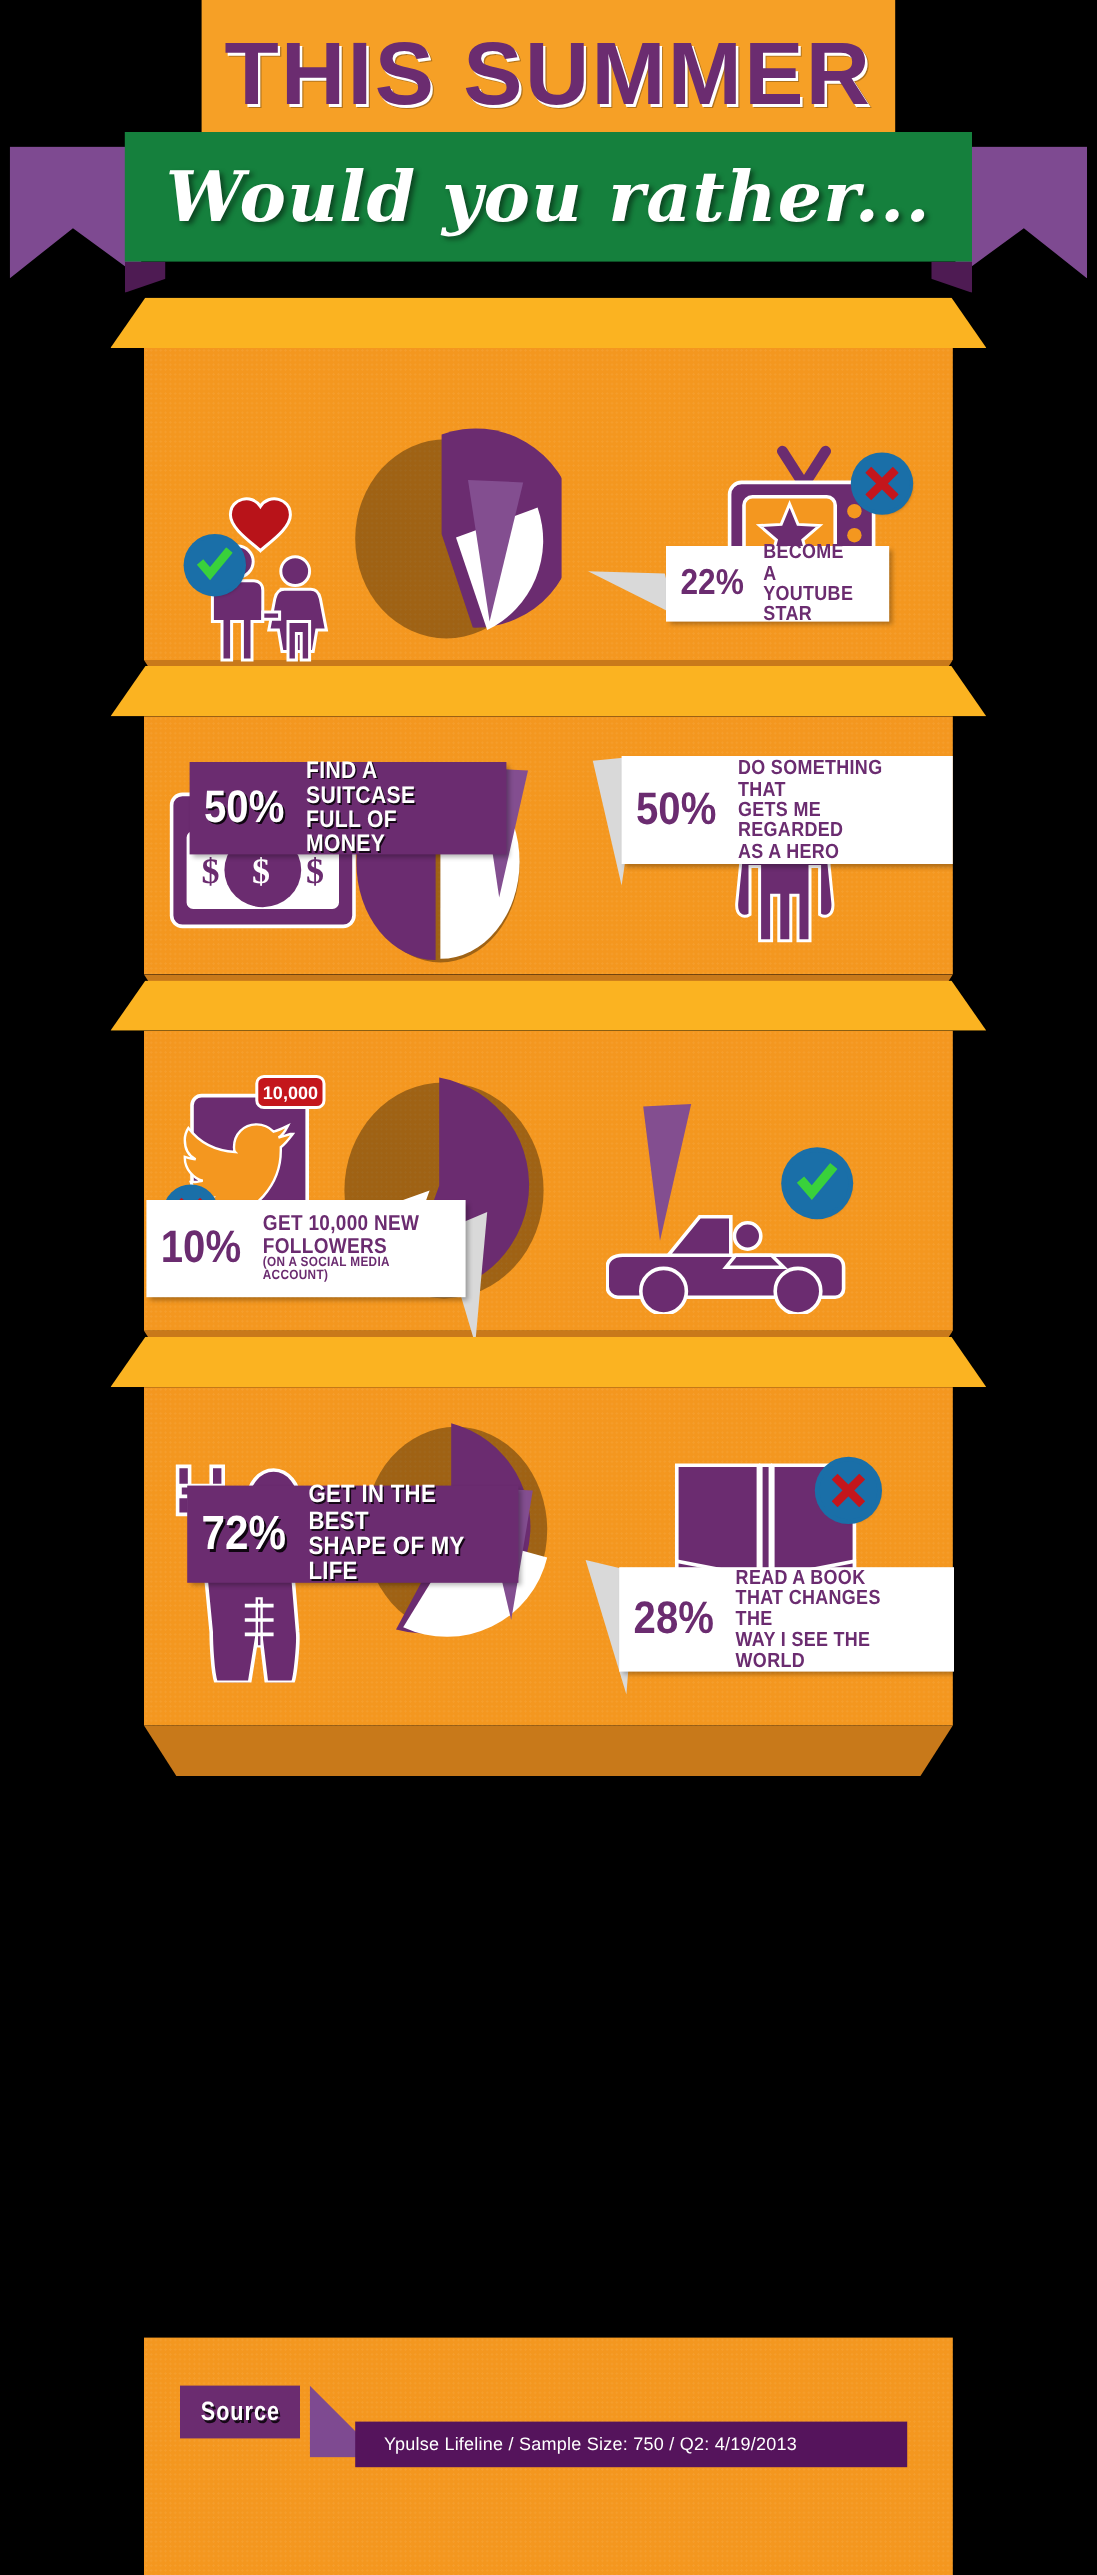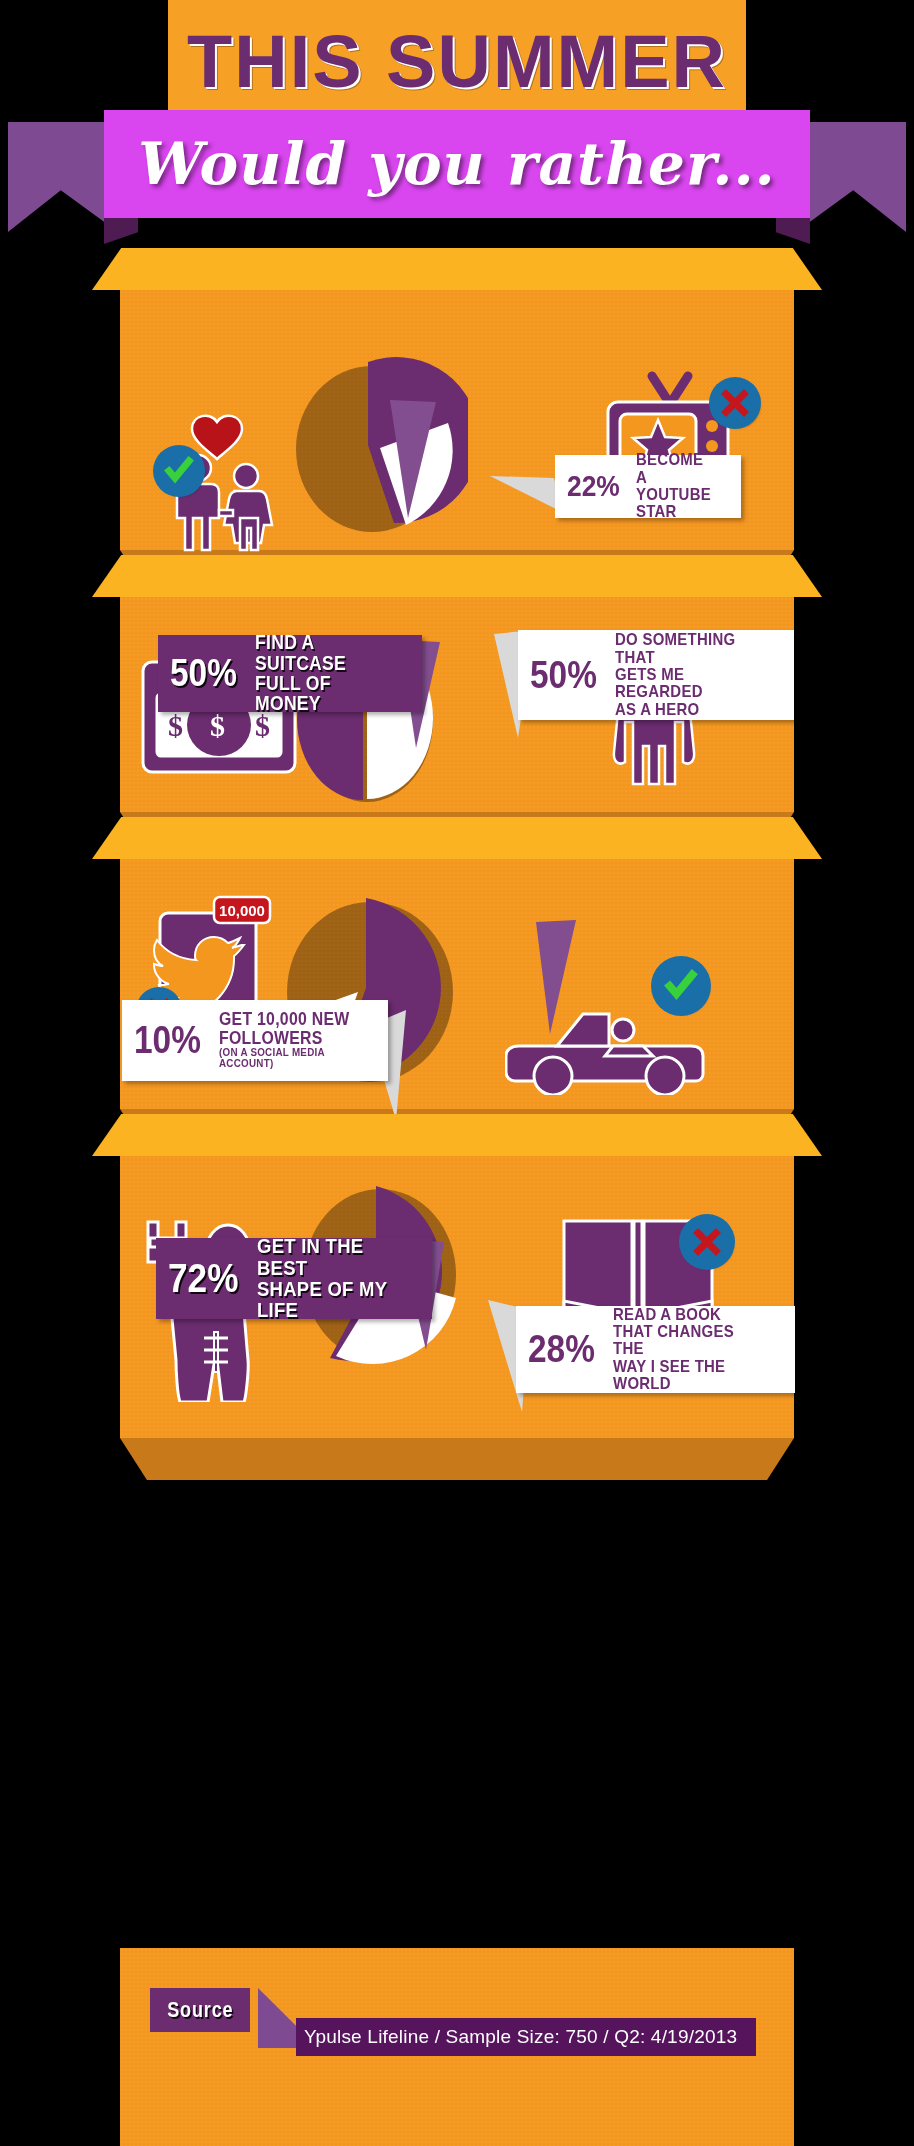--- a/index.html
+++ b/index.html
@@ -17,21 +17,21 @@
     font-weight:bold;font-size:74px;line-height:104px;color:#6B2C70;
     letter-spacing:2px;
     -webkit-text-stroke:0px;
     text-shadow:2px 2px 0 #fff, 3px 3px 0 rgba(0,0,0,.28);
   }
   .ribbon-tail{width:110px;height:110px;background:#7E4A91;}
   #ribbon-tail-left{left:8px;top:122px;
     clip-path:polygon(0 0,100% 0,100% 100%,48% 62%,0 100%);}
   #ribbon-tail-right{left:796px;top:122px;
     clip-path:polygon(0 0,100% 0,100% 100%,52% 62%,0 100%);}
-  #ribbon{left:104px;top:110px;width:706px;height:108px;background:#d946ef;}
+  #ribbon{left:104px;top:110px;width:706px;height:108px;background:#15803d;}
   #ribbon-fold-left{left:104px;top:218px;width:34px;height:26px;background:#4E1B53;
      clip-path:polygon(0 0,100% 0,100% 55%,0 100%);}
   #ribbon-fold-right{left:776px;top:218px;width:34px;height:26px;background:#4E1B53;
      clip-path:polygon(0 0,100% 0,100% 100%,0 55%);}
   #ribbon-script{
     position:absolute;left:0;top:4px;width:100%;text-align:center;
     font-family:"DejaVu Serif",serif;font-style:italic;font-weight:bold;
     font-size:58px;line-height:100px;color:#fff;
     letter-spacing:1px;
     text-shadow:3px 3px 4px rgba(0,0,0,.45);
@@ -78,22 +78,22 @@
   
   #source-tag{position:absolute;left:150px;top:1988px;width:100px;height:44px;background:#6B2C70;
       display:flex;align-items:center;justify-content:center;}
   #source-tag span{font-family:"Liberation Sans Narrow","Liberation Sans",sans-serif;
       font-weight:bold;font-size:22px;color:#fff;letter-spacing:1px;
       transform:scaleX(.82);text-shadow:2px 2px 0 rgba(0,0,0,.8);}
   #source-notch{position:absolute;left:258px;top:1988px;width:44px;height:60px;background:#7E4A91;
       clip-path:polygon(0 0,100% 73%,100% 100%,0 100%);}
   #source-bar{position:absolute;left:296px;top:2018px;width:460px;height:38px;background:#55145C;
       display:flex;align-items:center;}
-  #source-bar span{font-family:"Liberation Sans",sans-serif;font-size:19px;color:#fff;
-      padding-left:8px;letter-spacing:.2px;}
+  #source-bar span{font-family:"Liberation Sans",sans-serif;font-size:15px;color:#fff;
+      padding-left:24px;letter-spacing:.2px;}
 </style>
 </head>
 <body>
 
 <div id="page">
 
   <div class="abs" id="title-block">
     <div id="title-text">THIS SUMMER</div>
   </div>
 

